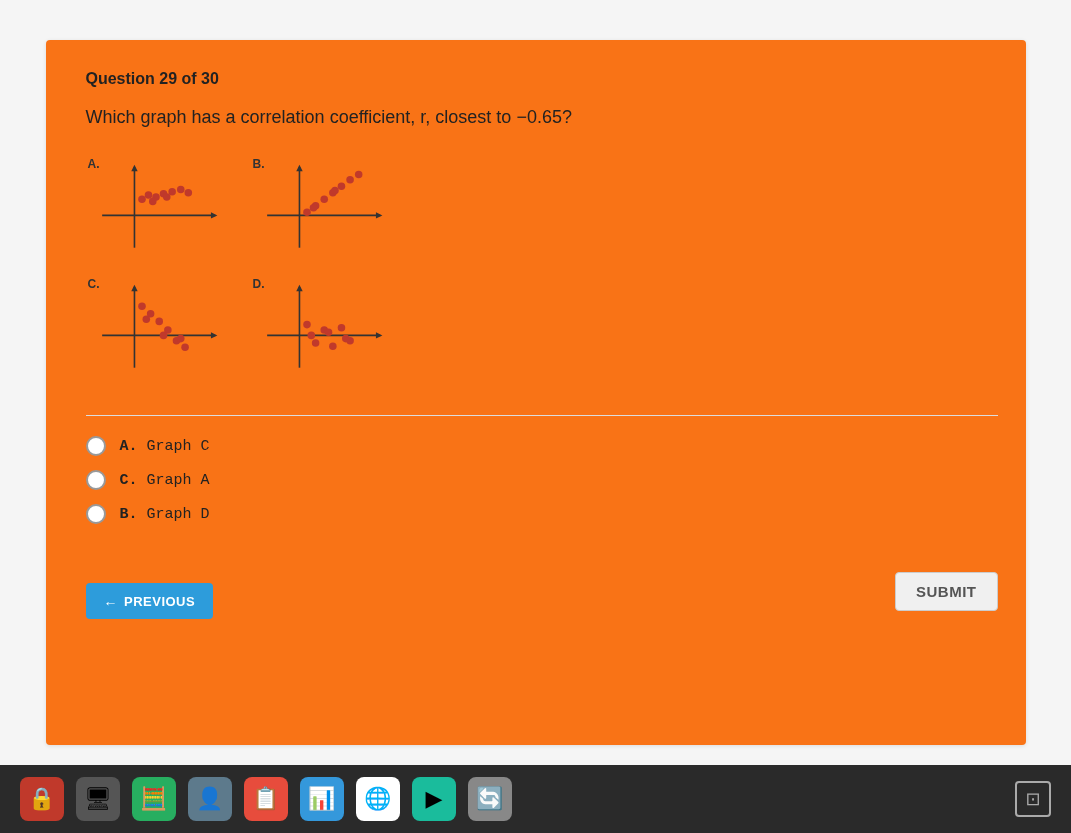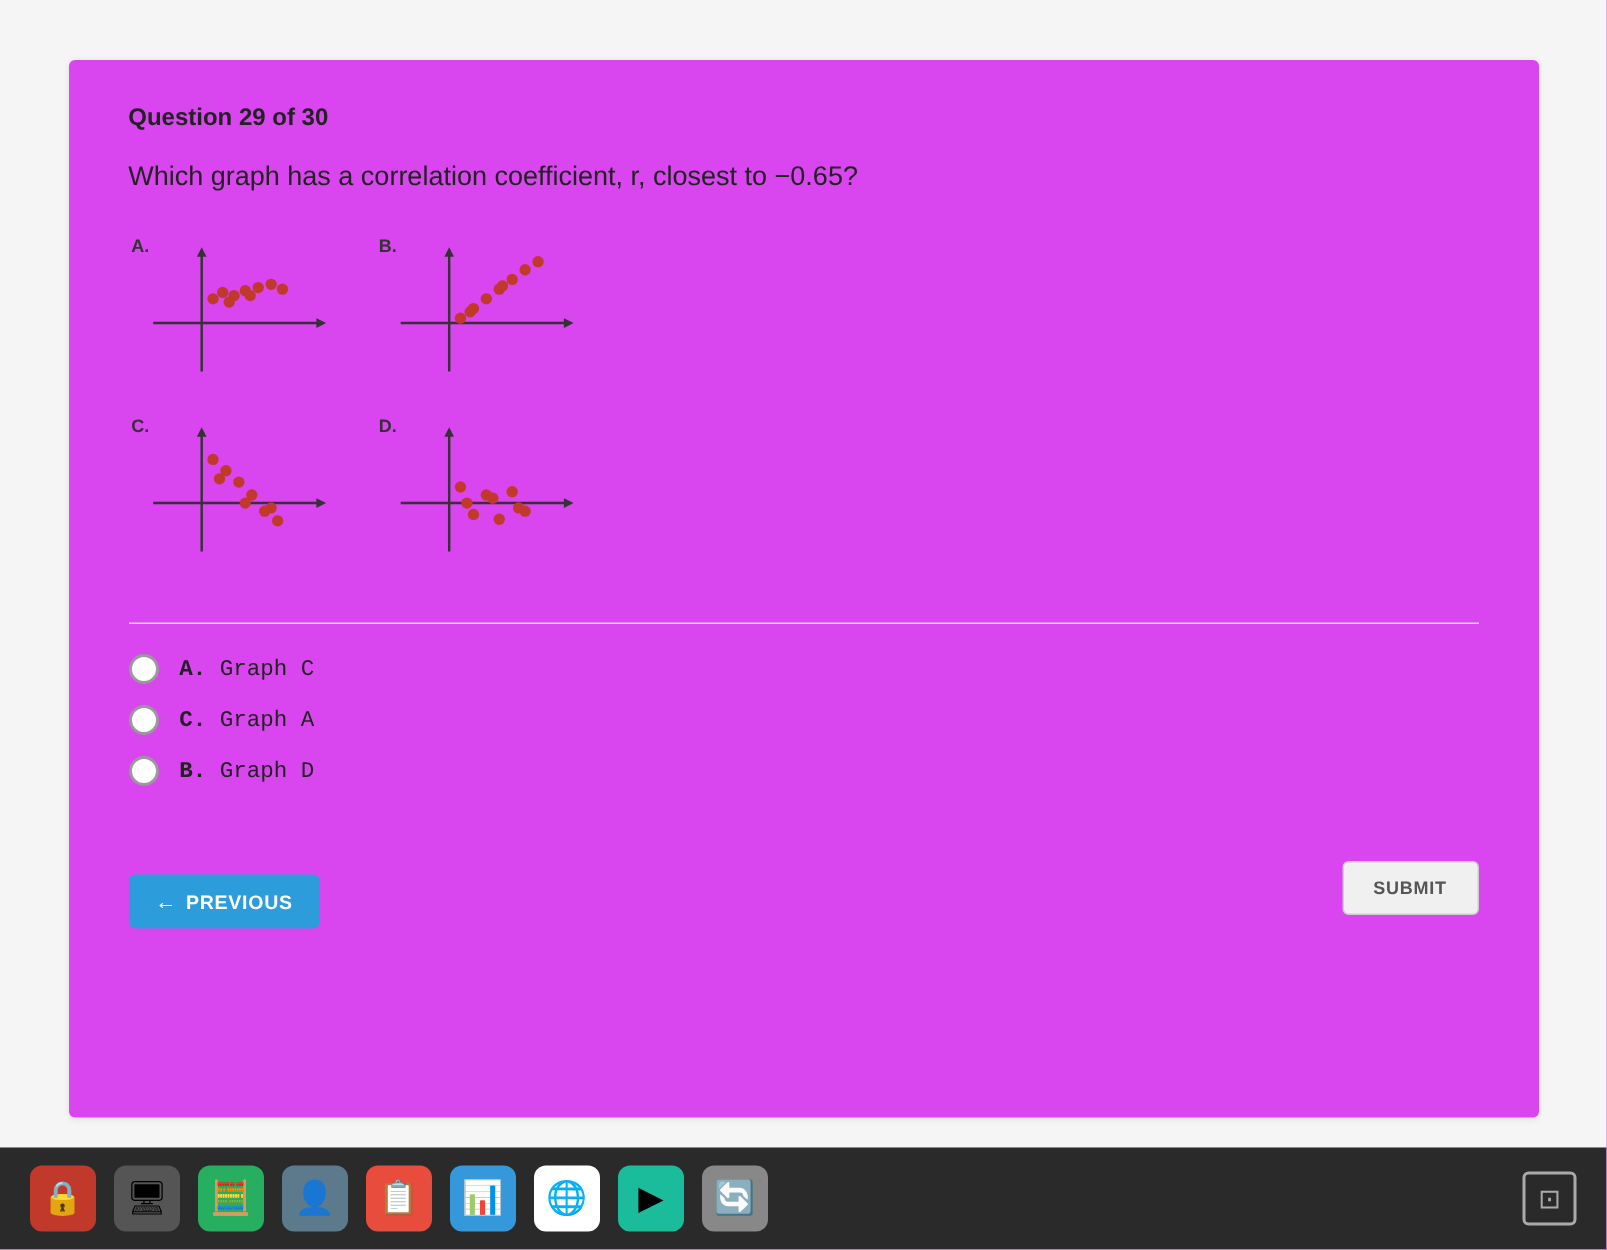--- a/index.html
+++ b/index.html
@@ -15,23 +15,23 @@
 
     .main-content {
       flex: 1;
       background: #f5f5f5;
       display: flex;
       justify-content: center;
       padding: 40px 0 20px 0;
     }
 
     .question-card {
-      background: #d946ef;
+      background: #f97316;
       width: 980px;
-      padding: 30px 40px 40px 40px;
+      padding: 30px 28px 40px 40px;
       border-radius: 4px;
       box-shadow: 0 1px 4px rgba(0,0,0,0.1);
       position: relative;
     }
 
     .question-number {
       font-size: 16px;
       font-weight: bold;
       color: #222;
       margin-bottom: 16px;
@@ -136,21 +136,21 @@
     .prev-button::before {
       content: '←';
       font-size: 14px;
     }
 
     .submit-button {
       background: #f0f0f0;
       color: #555;
       border: 1px solid #ccc;
       padding: 10px 20px;
-      font-size: 12px;
+      font-size: 15px;
       font-weight: bold;
       border-radius: 4px;
       cursor: pointer;
       letter-spacing: 0.5px;
     }
 
     
     .taskbar {
       height: 68px;
       background: #2a2a2a;

